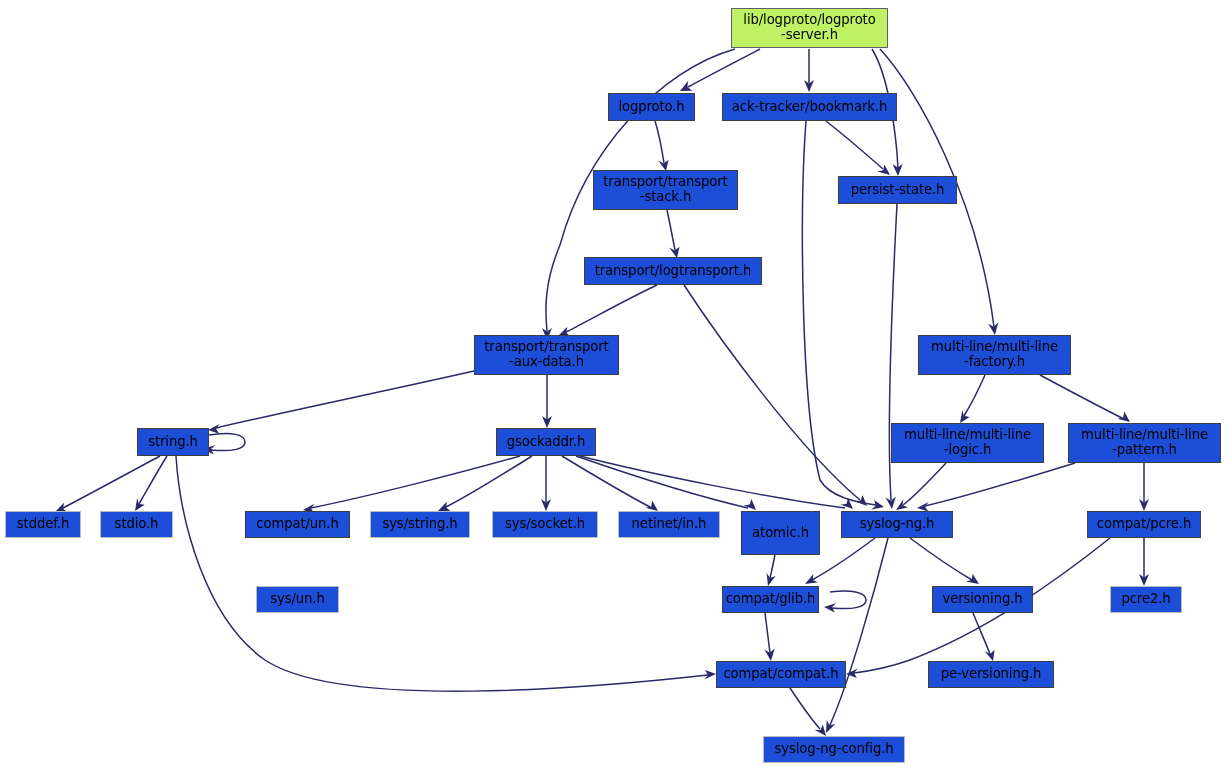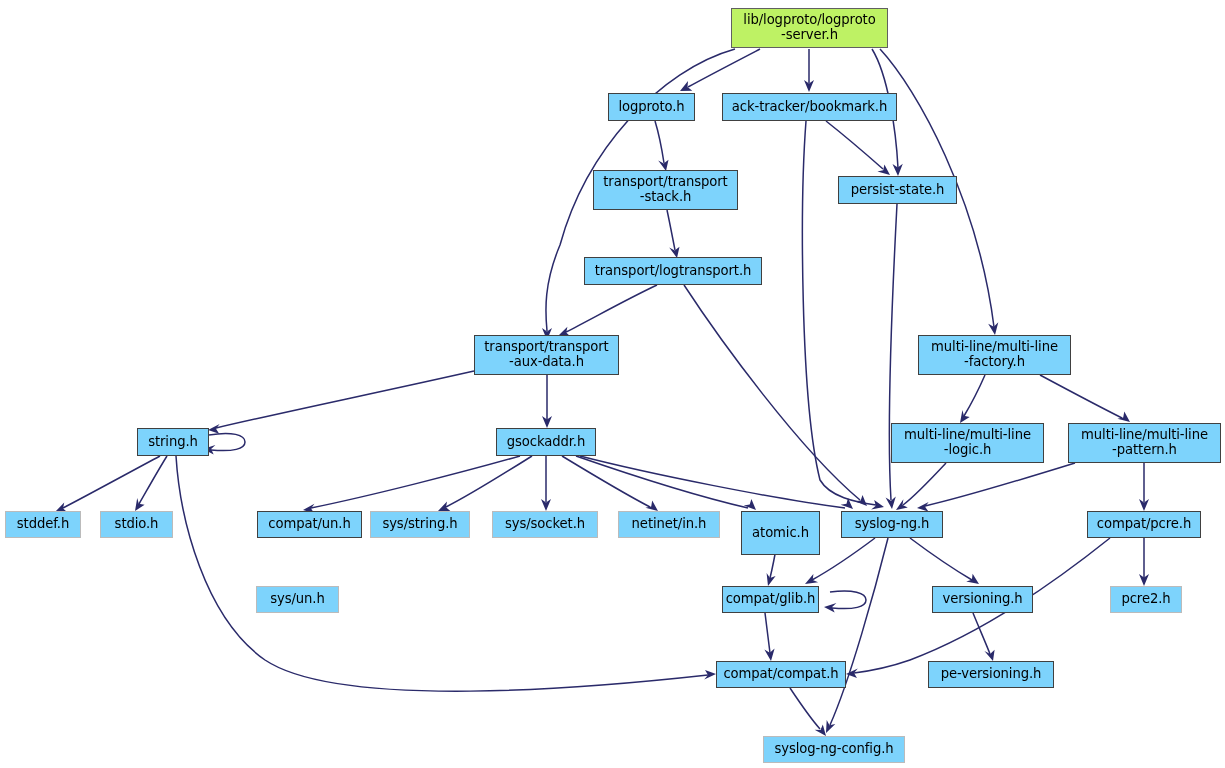--- a/index.html
+++ b/index.html
@@ -21,21 +21,21 @@
   svg#edge-layer {
     position: absolute;
     left: 0;
     top: 0;
     width: 1225px;
     height: 768px;
   }
   .node {
     position: absolute;
     box-sizing: border-box;
-    background: #7dd3fc;
+    background: #1d4ed8;
     display: flex;
     align-items: center;
     justify-content: center;
     text-align: center;
     line-height: 1.12;
     color: #000000;
     white-space: pre-line;
     font-size: 13.2px;
     letter-spacing: -0.1px;
   }
@@ -235,26 +235,26 @@
       <div class="node internal" style="left: 918px; top: 335px; width: 153px; height: 40px;">multi-line/multi-line
 -factory.h</div>
       <div class="node internal" style="left: 137px; top: 428px; width: 72px; height: 28px;">string.h</div>
       <div class="node internal" style="left: 496px; top: 428px; width: 100px; height: 28px;">gsockaddr.h</div>
       <div class="node internal" style="left: 891px; top: 423px; width: 153px; height: 40px;">multi-line/multi-line
 -logic.h</div>
       <div class="node internal" style="left: 1068px; top: 423px; width: 153px; height: 40px;">multi-line/multi-line
 -pattern.h</div>
       <div class="node external" style="left: 5px; top: 511px; width: 76px; height: 27px;">stddef.h</div>
       <div class="node external" style="left: 100px; top: 511px; width: 73px; height: 27px;">stdio.h</div>
-      <div class="node internal" style="left: 245px; top: 511px; width: 105px; height: 27px; margin-left: 12px;">compat/un.h</div>
+      <div class="node internal" style="left: 245px; top: 511px; width: 105px; height: 27px;">compat/un.h</div>
       <div class="node external" style="left: 370px; top: 511px; width: 100px; height: 27px;">sys/string.h</div>
       <div class="node external" style="left: 492px; top: 511px; width: 106px; height: 27px;">sys/socket.h</div>
       <div class="node external" style="left: 618px; top: 511px; width: 102px; height: 27px;">netinet/in.h</div>
       <div class="node internal" style="left: 741px; top: 511px; width: 79px; height: 44px;">atomic.h</div>
-      <div class="node internal" style="left: 841px; top: 511px; width: 102px; height: 27px;">syslog-ng.h</div>
+      <div class="node internal" style="left: 841px; top: 511px; width: 112px; height: 27px;">syslog-ng.h</div>
       <div class="node internal" style="left: 1087px; top: 511px; width: 114px; height: 27px;">compat/pcre.h</div>
       <div class="node external" style="left: 256px; top: 586px; width: 83px; height: 27px;">sys/un.h</div>
       <div class="node internal" style="left: 722px; top: 586px; width: 97px; height: 27px;">compat/glib.h</div>
       <div class="node internal" style="left: 932px; top: 586px; width: 101px; height: 27px;">versioning.h</div>
       <div class="node external" style="left: 1110px; top: 586px; width: 72px; height: 27px;">pcre2.h</div>
       <div class="node internal" style="left: 716px; top: 661px; width: 130px; height: 27px; text-align: right;">compat/compat.h</div>
       <div class="node internal" style="left: 928px; top: 661px; width: 126px; height: 27px; text-align: right;">pe-versioning.h</div>
       <div class="node external" style="left: 763px; top: 736px; width: 142px; height: 27px;">syslog-ng-config.h</div>
     </div>
 </div>

